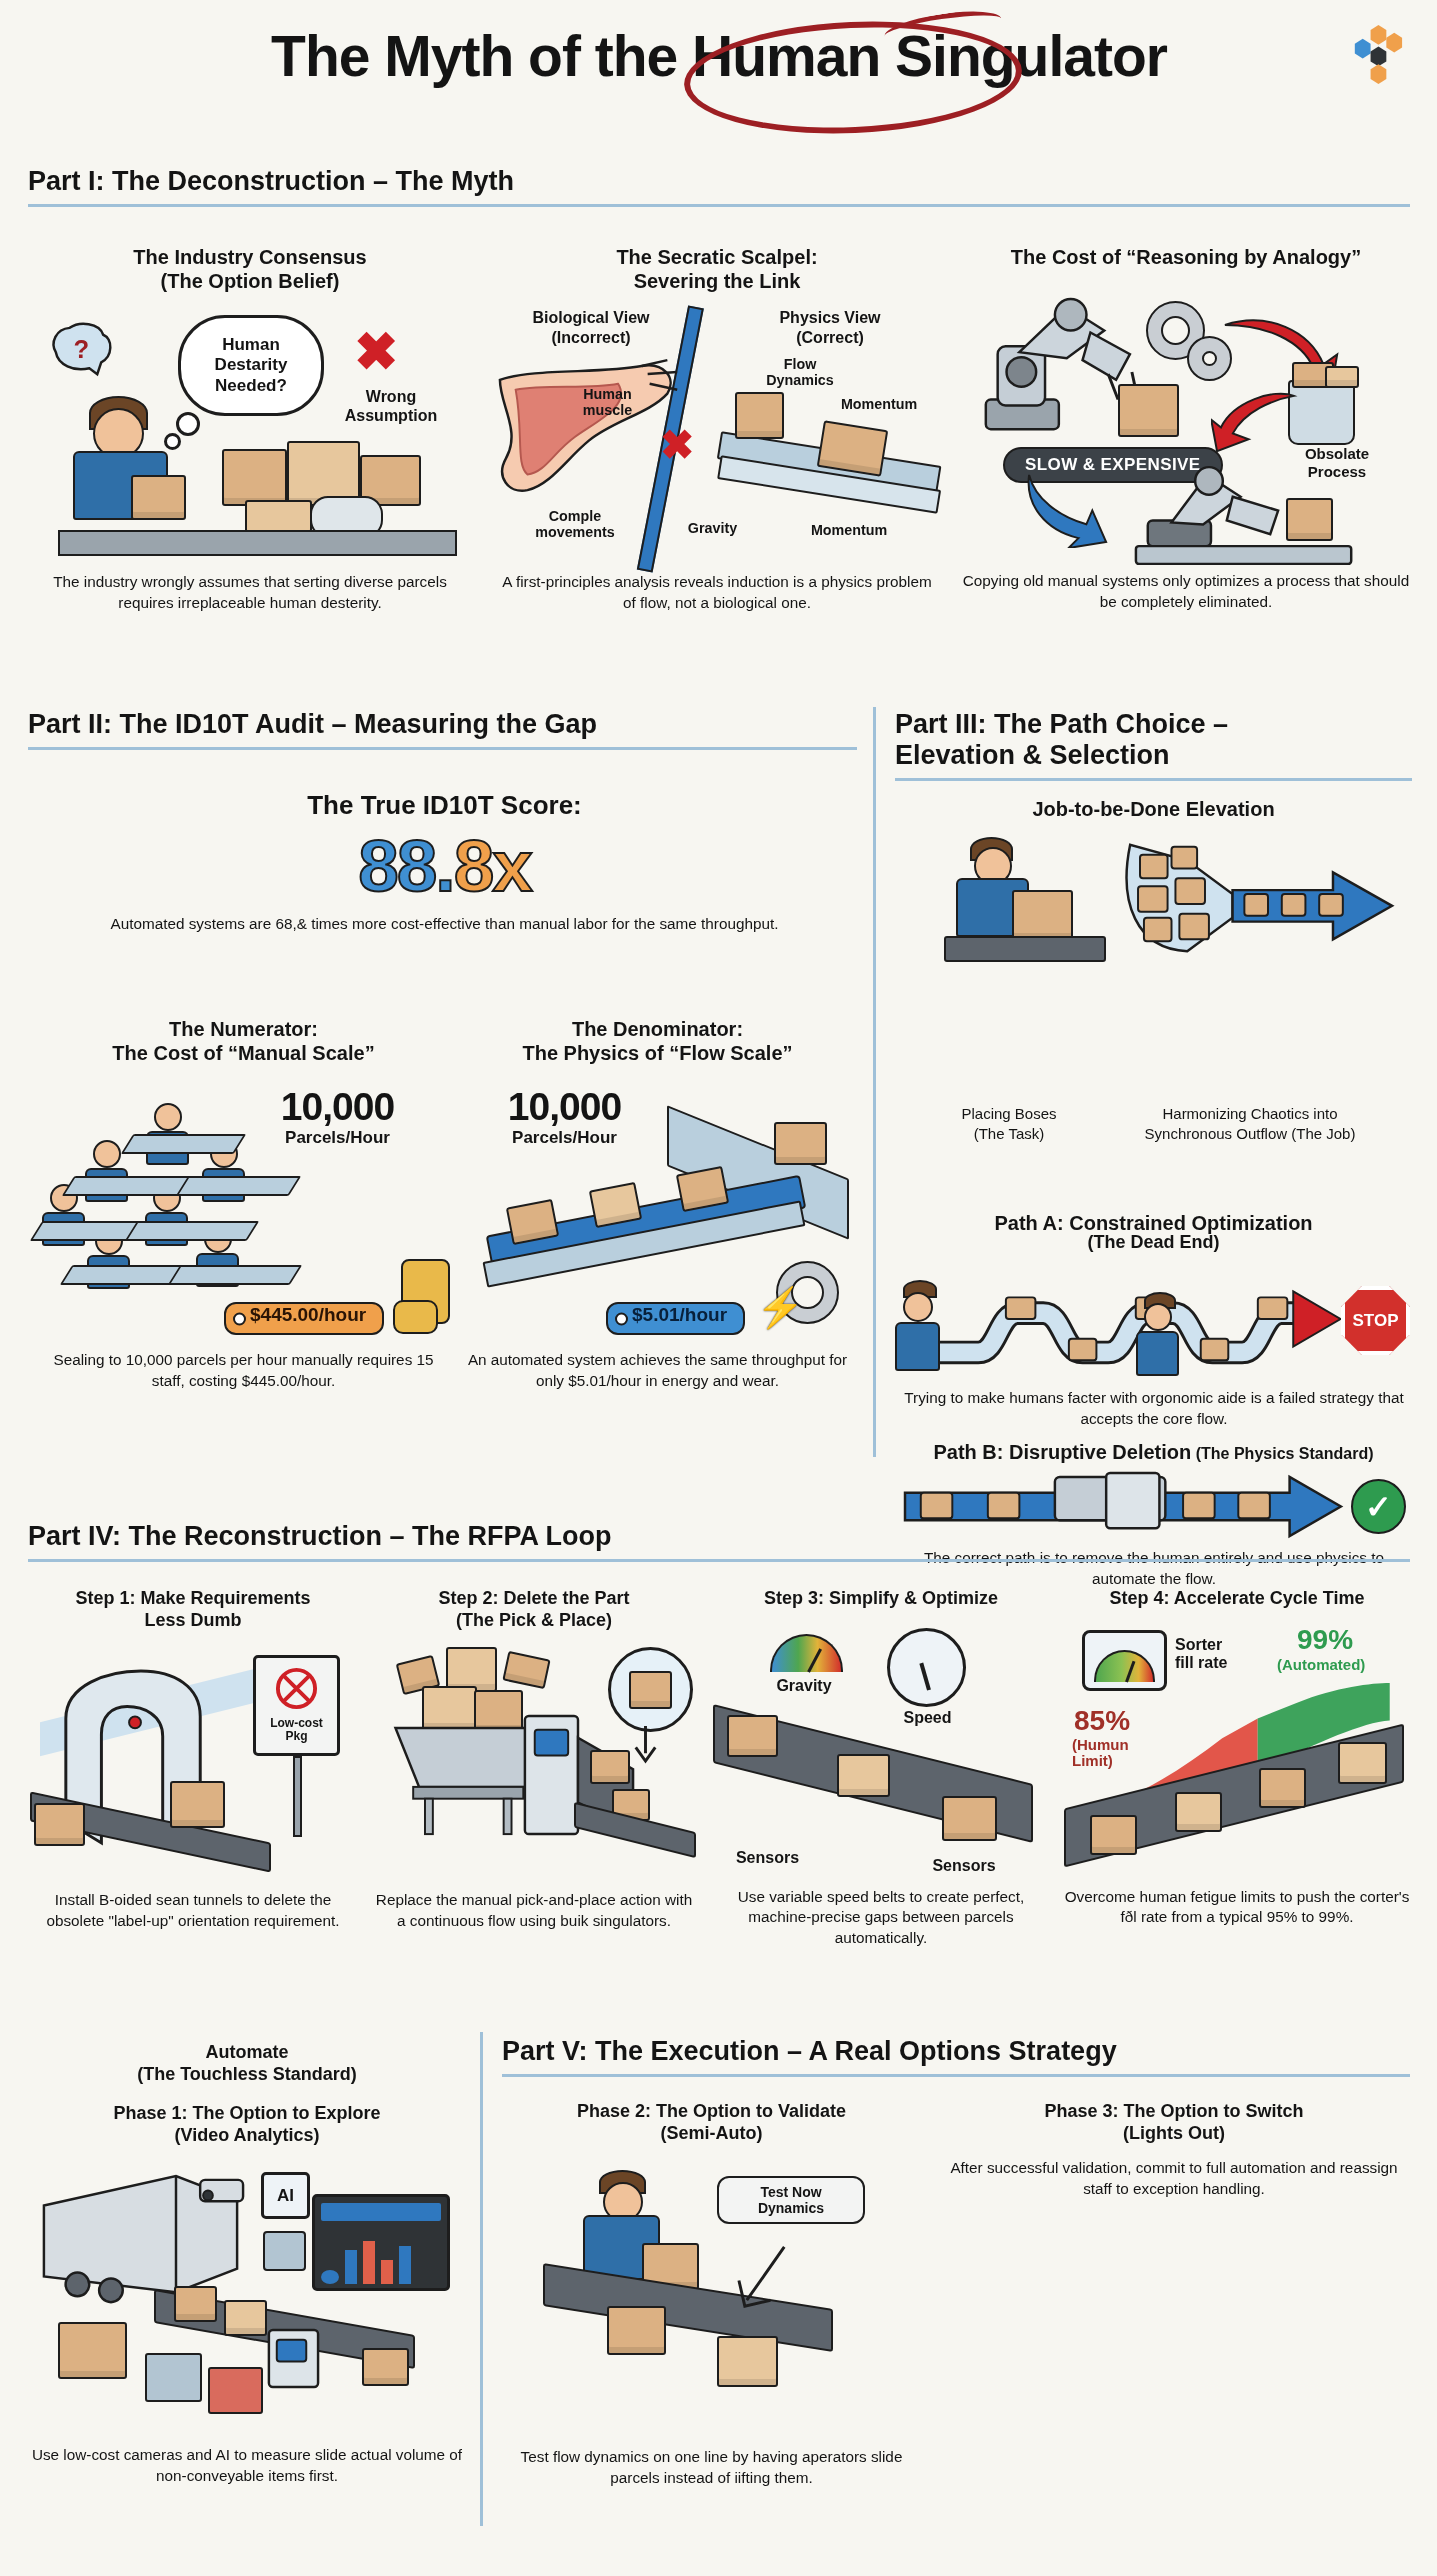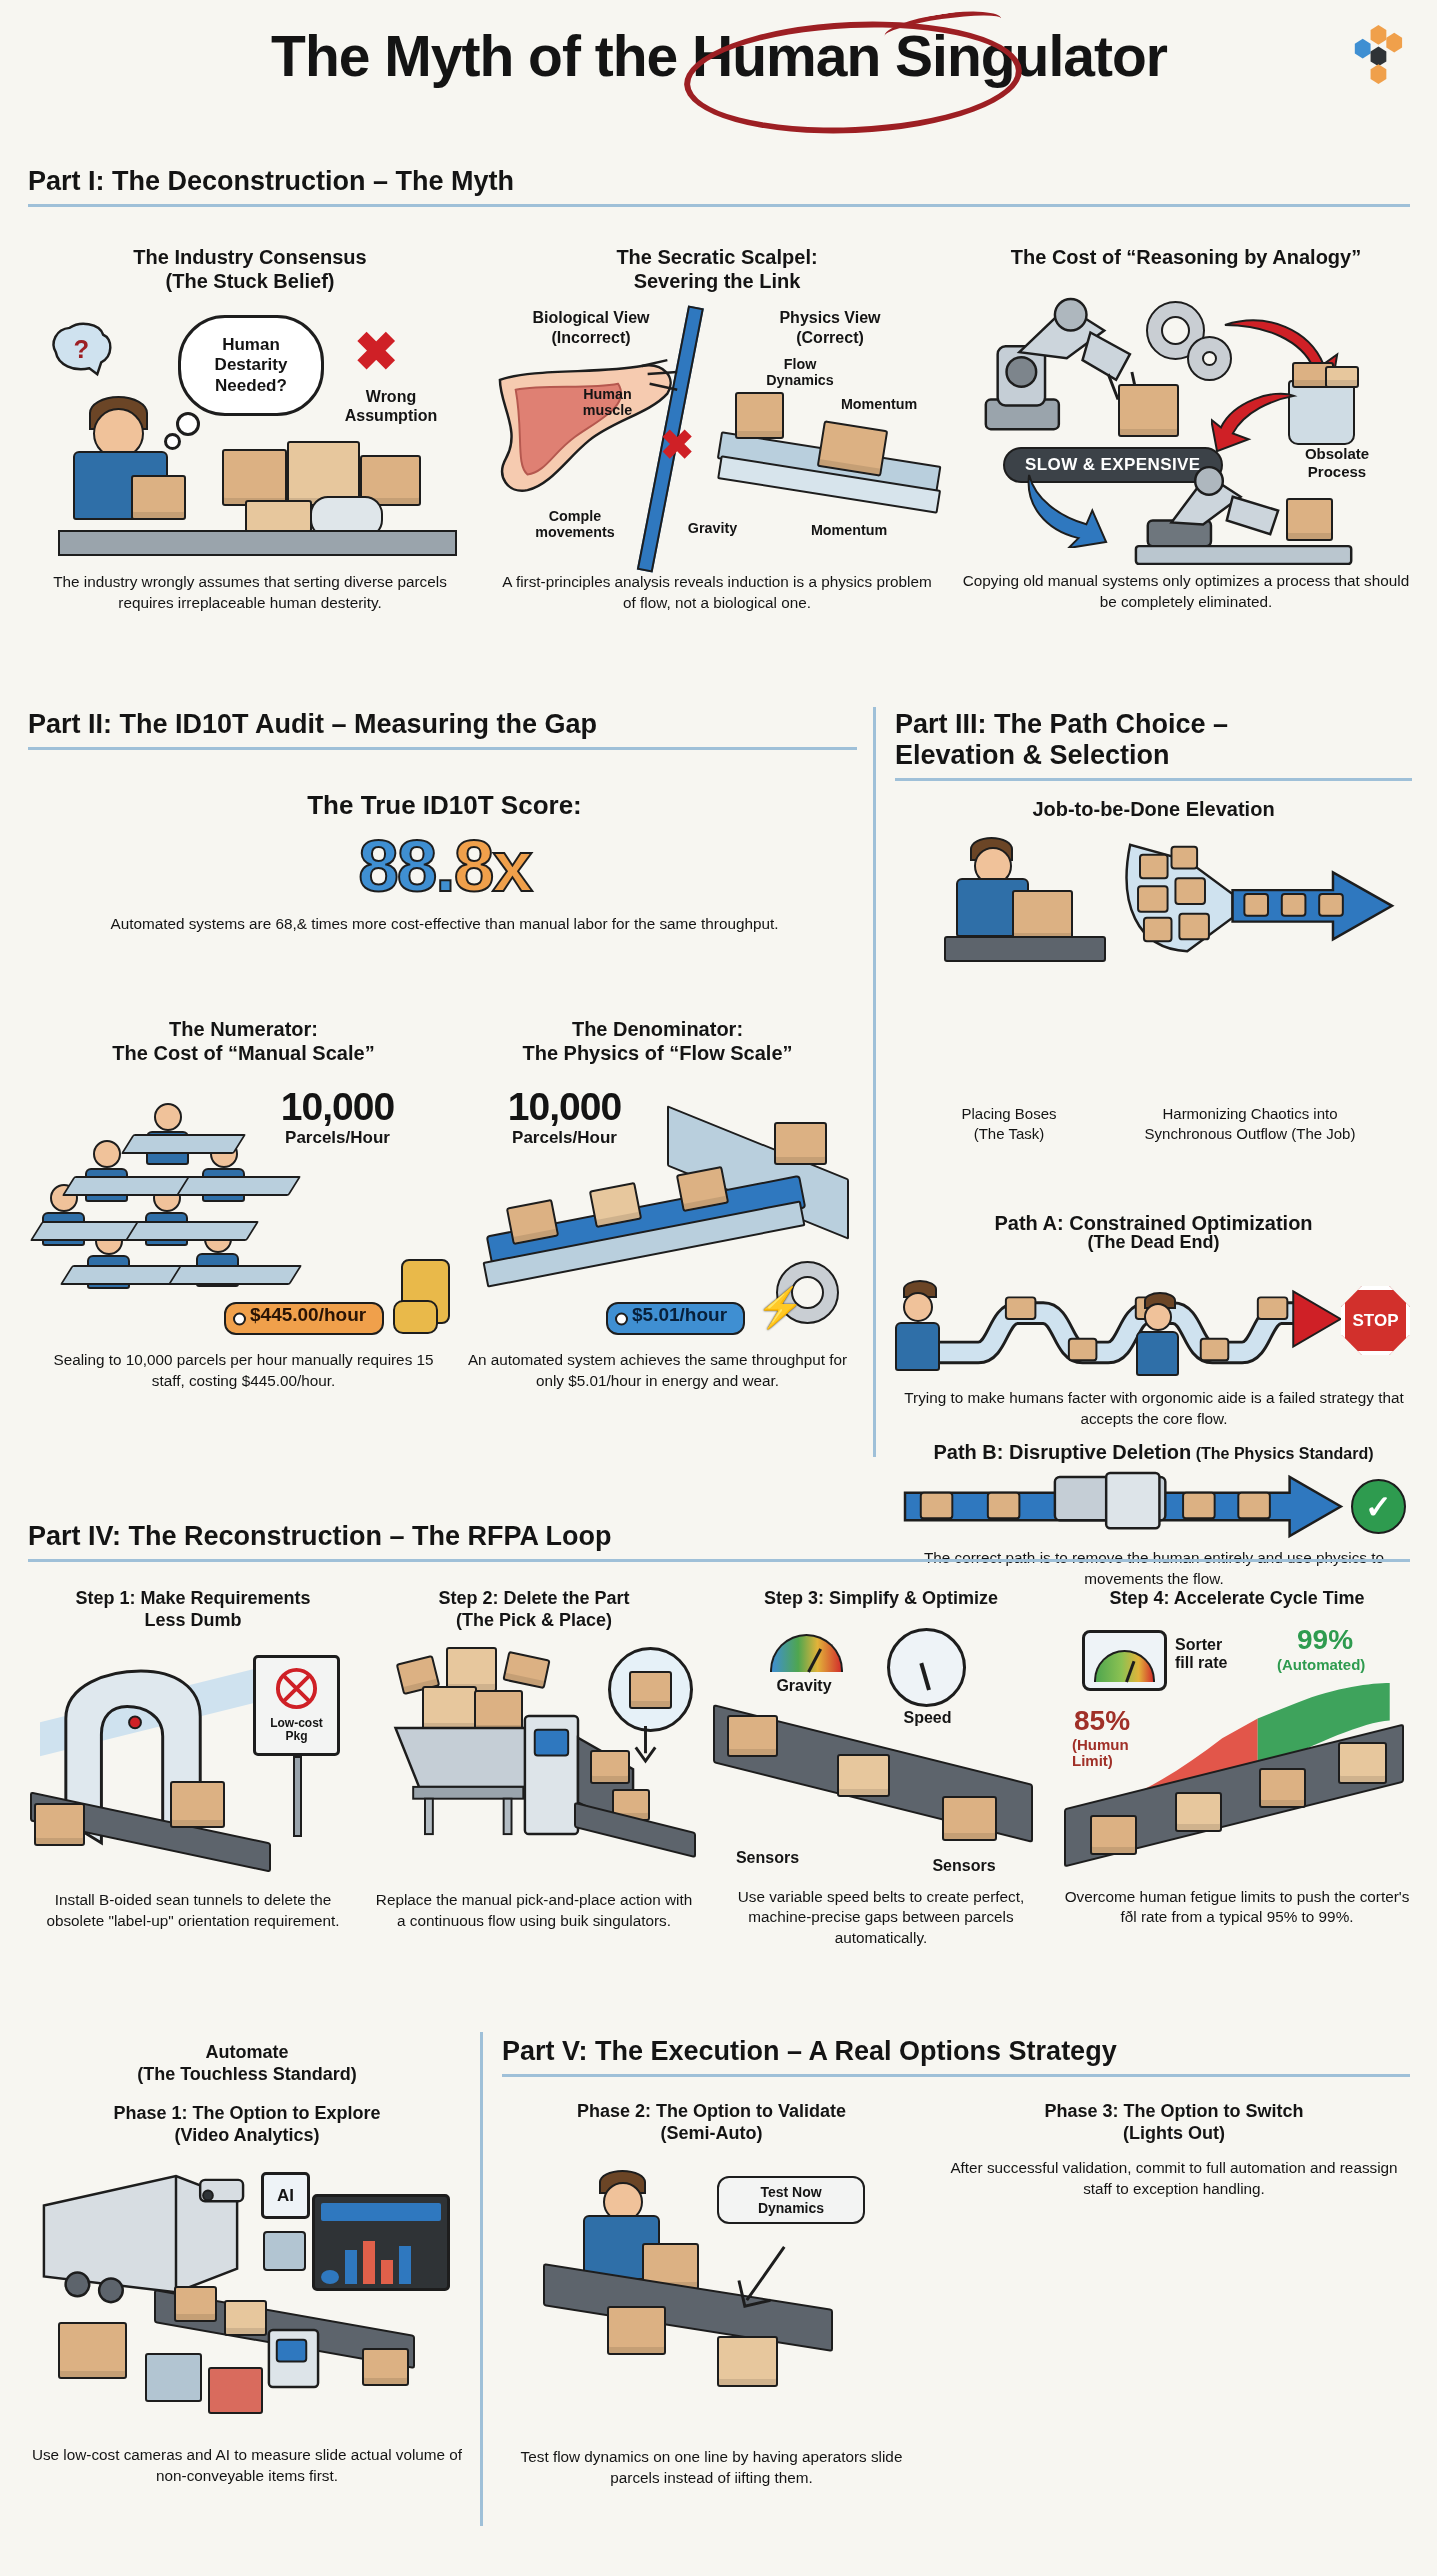--- a/index.html
+++ b/index.html
@@ -138,21 +138,21 @@
     </svg>
   </div>
 
   <div style="position:absolute;left:28px;top:166px;width:1382px;">
     <div class="section-head">Part I: The Deconstruction – The Myth</div>
     <div class="rule"></div>
   </div>
 
   <div style="position:absolute;left:28px;top:245px;width:444px;">
     <div class="panel-title">The Industry Consensus</div>
-    <div class="panel-title">(The Stuck Belief)</div>
+    <div class="panel-title">(The Option Belief)</div>
     <div class="art" style="height:257px;margin-top:8px;">
 
       <svg style="position:absolute;left:18px;top:18px;" width="73" height="65" viewBox="0 0 74 66">
         <path d="M10 34 C4 24 10 10 24 9 C34 2 54 4 58 16 C68 20 68 38 56 44 L52 56 L44 50 C28 54 12 46 10 34 Z" fill="#cfe2ef" stroke="#1d1d1d" stroke-width="2.5"></path>
         <text x="28" y="40" font-size="26" font-weight="bold" fill="#9d1f23" font-family="Liberation Sans, sans-serif">?</text>
       </svg>
 
       <div style="position:absolute;left:150px;top:14px;width:140px;height:95px;border:3px solid #1d1d1d;border-radius:47px;background:#fff;display:flex;align-items:center;justify-content:center;">
         <div style="font-size:17px;font-weight:bold;text-align:center;line-height:1.18;white-space:pre-line;">Human
 Destarity
@@ -439,21 +439,21 @@
           <rect x="26" y="22" width="32" height="26" rx="3"></rect>
           <rect x="94" y="22" width="32" height="26" rx="3"></rect>
           <rect x="292" y="22" width="32" height="26" rx="3"></rect>
           <rect x="348" y="22" width="32" height="26" rx="3"></rect>
         </g>
         <rect x="162" y="6" width="112" height="44" rx="5" fill="#c5ced6" stroke="#1d1d1d" stroke-width="2.5"></rect>
         <rect x="214" y="2" width="54" height="56" rx="4" fill="#dde4e9" stroke="#1d1d1d" stroke-width="2.5"></rect>
       </svg>
       <div class="checkcircle" style="position:absolute;left:456px;top:8px;">✓</div>
     </div>
-    <div class="caption" style="position:absolute;left:6px;top:839px;width:506px;">The correct path is to remove the human entirely and use physics to movements the flow.</div>
+    <div class="caption" style="position:absolute;left:6px;top:839px;width:506px;">The correct path is to remove the human entirely and use physics to automate the flow.</div>
   </div>
 
   <div style="position:absolute;left:28px;top:1521px;width:1382px;">
     <div class="section-head">Part IV: The Reconstruction – The RFPA Loop</div>
     <div class="rule"></div>
   </div>
 
   <div style="position:absolute;left:30px;top:1588px;width:326px;">
     <div class="panel-title" style="font-size:18px;">Step 1: Make Requirements</div>
     <div class="panel-title" style="font-size:18px;">Less Dumb</div>

